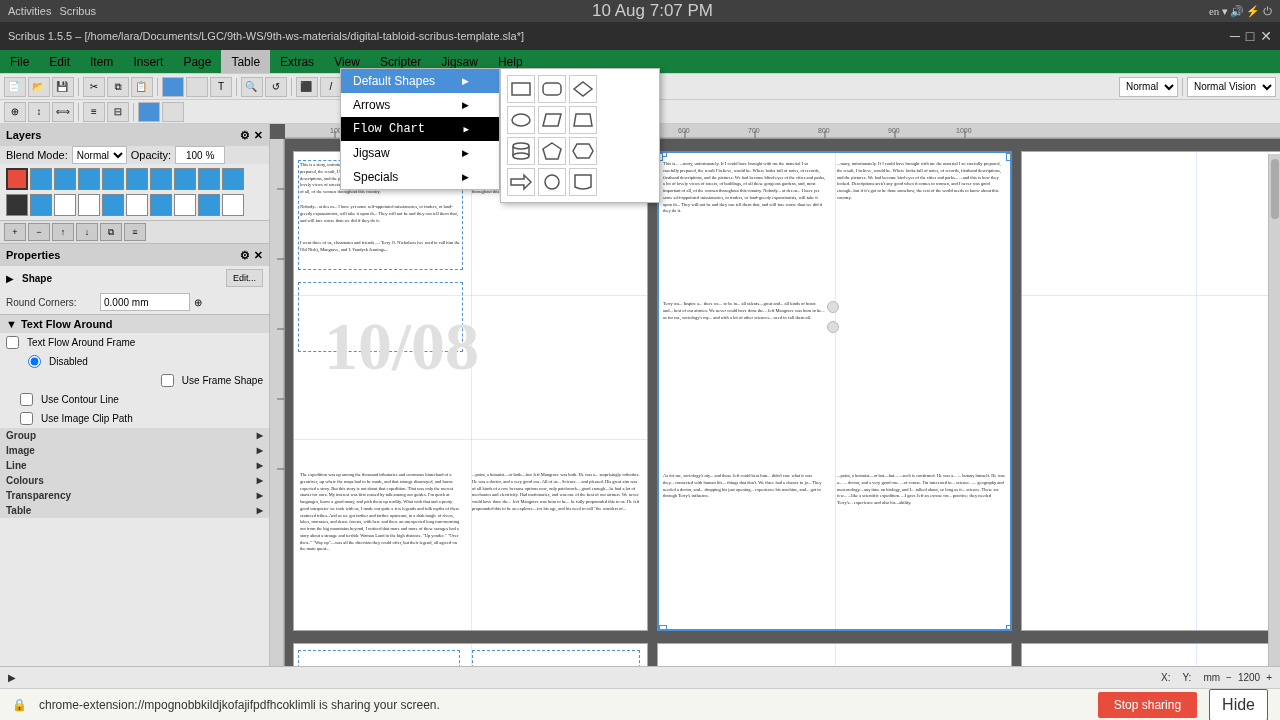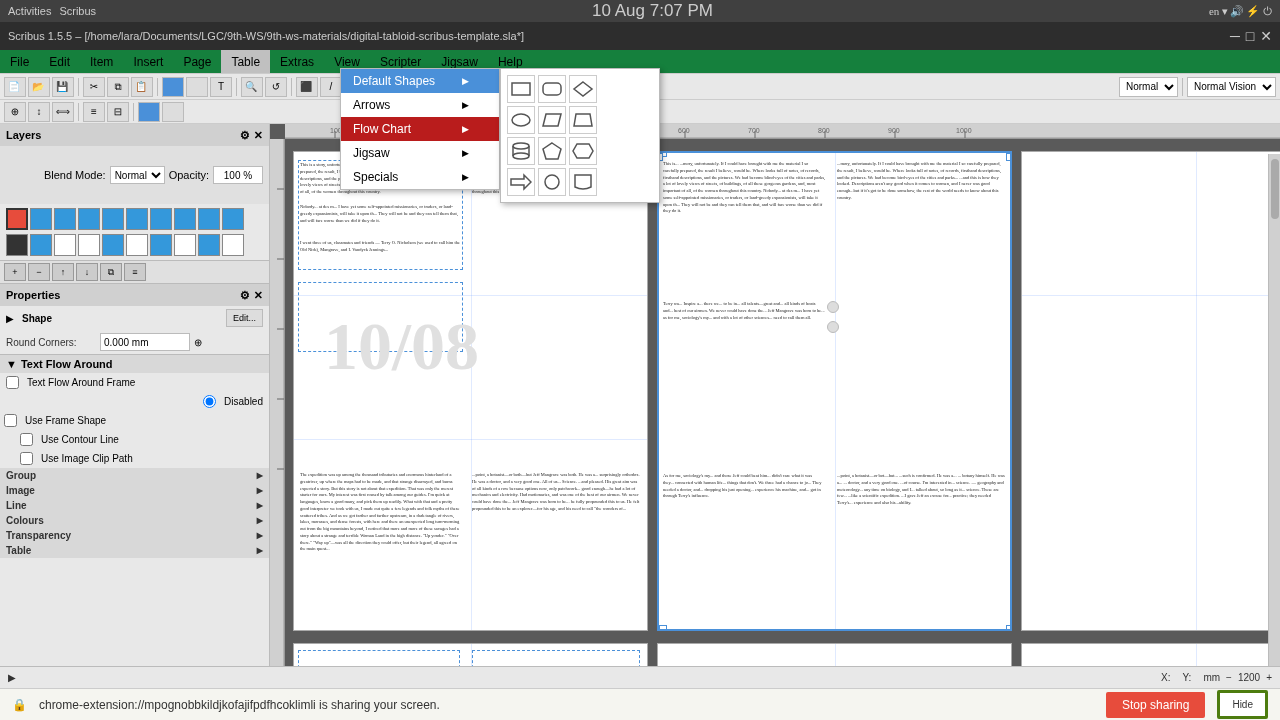--- a/index.html
+++ b/index.html
@@ -58,21 +58,21 @@
 
     
     #layers-section {
       border-bottom: 1px solid #bbb;
     }
     #layers-header {
       background: #d0d0d0; height: 22px; display: flex; align-items: center;
       justify-content: space-between; padding: 0 6px; font-weight: bold; font-size: 11px;
     }
     #layers-controls {
-      padding: 20px 6px; background: #e0e0e0; display: flex; align-items: center; gap: 4px; justify-content: flex-end;
+      padding: 0 6px; background: #e0e0e0; display: flex; align-items: center; gap: 4px;
     }
     #blend-select { height: 18px; font-size: 10px; border: 1px solid #bbb; background: white; }
     #opacity-input { width: 50px; height: 18px; font-size: 10px; border: 1px solid #bbb; background: white; text-align: center; }
 
     .layers-toolbar {
       display: flex; align-items: center; padding: 2px 4px; gap: 2px; background: #e0e0e0;
       border-top: 1px solid #bbb;
     }
     .layer-btn {
       width: 22px; height: 18px; background: #ccc; border: 1px solid #999;
@@ -159,22 +159,22 @@
       background: #f5f5f0; border-top: 1px solid #ccc;
       display: flex; align-items: center; padding: 0 12px; gap: 12px;
       font-size: 12px; color: #333;
     }
     #notif-text { flex: 1; }
     #stop-sharing-btn {
       background: #e74c3c; color: white; border: none; padding: 6px 16px;
       font-size: 12px; cursor: pointer; border-radius: 2px;
     }
     #hide-btn {
-      background: white; color: #333; border: 3px solid #4d7c0f; padding: 6px 12px;
-      font-size: 10px; cursor: pointer; border-radius: 2px;
+      background: white; color: #333; border: 1px solid #4d7c0f; padding: 6px 12px;
+      font-size: 16px; cursor: pointer; border-radius: 2px;
     }
 
     
     #statusbar {
       position: absolute; bottom: 32px; left: 0; right: 0; height: 22px;
       background: #e8e8e8; border-top: 1px solid #bbb;
       display: flex; align-items: center; padding: 0 8px; gap: 8px;
       font-size: 10px; color: #333;
     }
     #statusbar .right-side { margin-left: auto; display: flex; align-items: center; gap: 6px; }
@@ -360,25 +360,25 @@
       <div style="background:#d8d8d8;padding:3px 6px;font-size:11px;font-weight:bold;display:flex;align-items:center;gap:4px;border-top:1px solid #bbb;">
         <span style="cursor:pointer;">▼</span>
         <span>Text Flow Around</span>
       </div>
 
       <div class="prop-row">
         <input type="checkbox" class="prop-checkbox" style="">
         <span>Text Flow Around Frame</span>
       </div>
 
-      <div class="prop-row" style="padding-left:20px;justify-content:flex-end;">
+      <div class="prop-row" style="padding-left:28px;">
         <input type="radio" name="textflow" class="prop-checkbox" checked="" style="">
         <span>Disabled</span>
       </div>
-      <div class="prop-row" style="padding-left:4px;">
+      <div class="prop-row" style="padding-left:4px;justify-content:flex-end;">
         <input type="checkbox" class="prop-checkbox" style="">
         <span>Use Frame Shape</span>
       </div>
       <div class="prop-row" style="padding-left:20px;">
         <input type="checkbox" class="prop-checkbox" style="">
         <span>Use Contour Line</span>
       </div>
       <div class="prop-row" style="padding-left:20px;">
         <input type="checkbox" class="prop-checkbox" style="">
         <span>Use Image Clip Path</span>
@@ -605,21 +605,21 @@
 
 <div id="context-menu">
   <div class="ctx-item active">
     <span>Default Shapes</span>
     <span class="ctx-arrow">▶</span>
   </div>
   <div class="ctx-item">
     <span>Arrows</span>
     <span class="ctx-arrow">▶</span>
   </div>
-  <div class="ctx-item" style="background:#b91c1c;color:white;">
+  <div class="ctx-item" style="background:#000000;color:white;font-family:Liberation Mono, monospace;">
     <span>Flow Chart</span>
     <span class="ctx-arrow">▶</span>
   </div>
   <div class="ctx-item">
     <span>Jigsaw</span>
     <span class="ctx-arrow">▶</span>
   </div>
   <div class="ctx-item">
     <span>Specials</span>
     <span class="ctx-arrow">▶</span>

